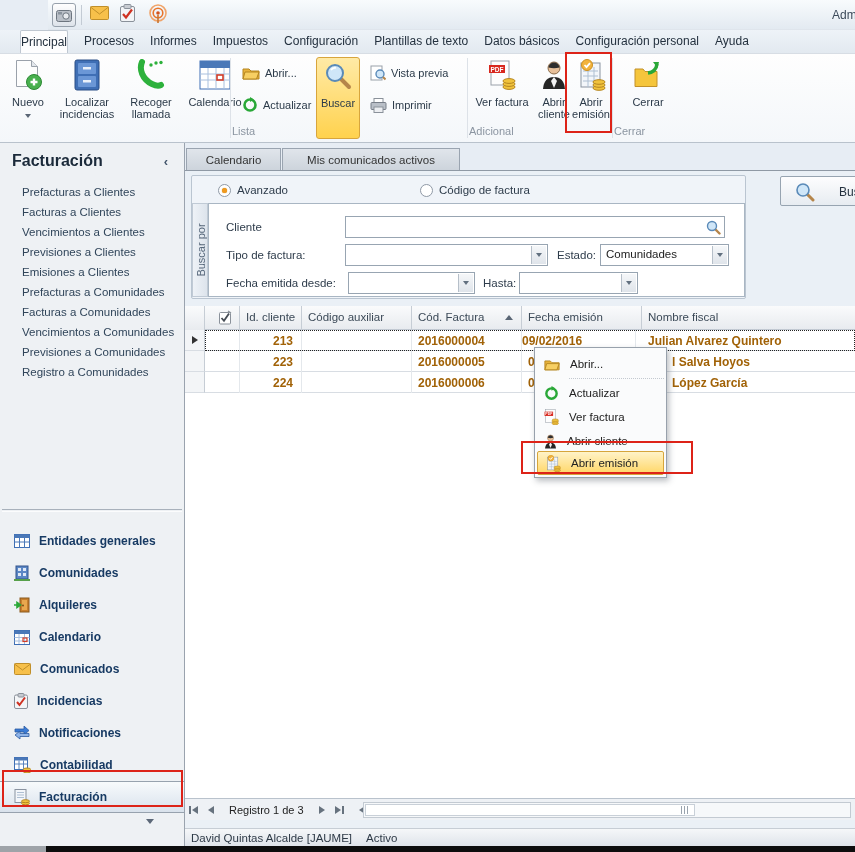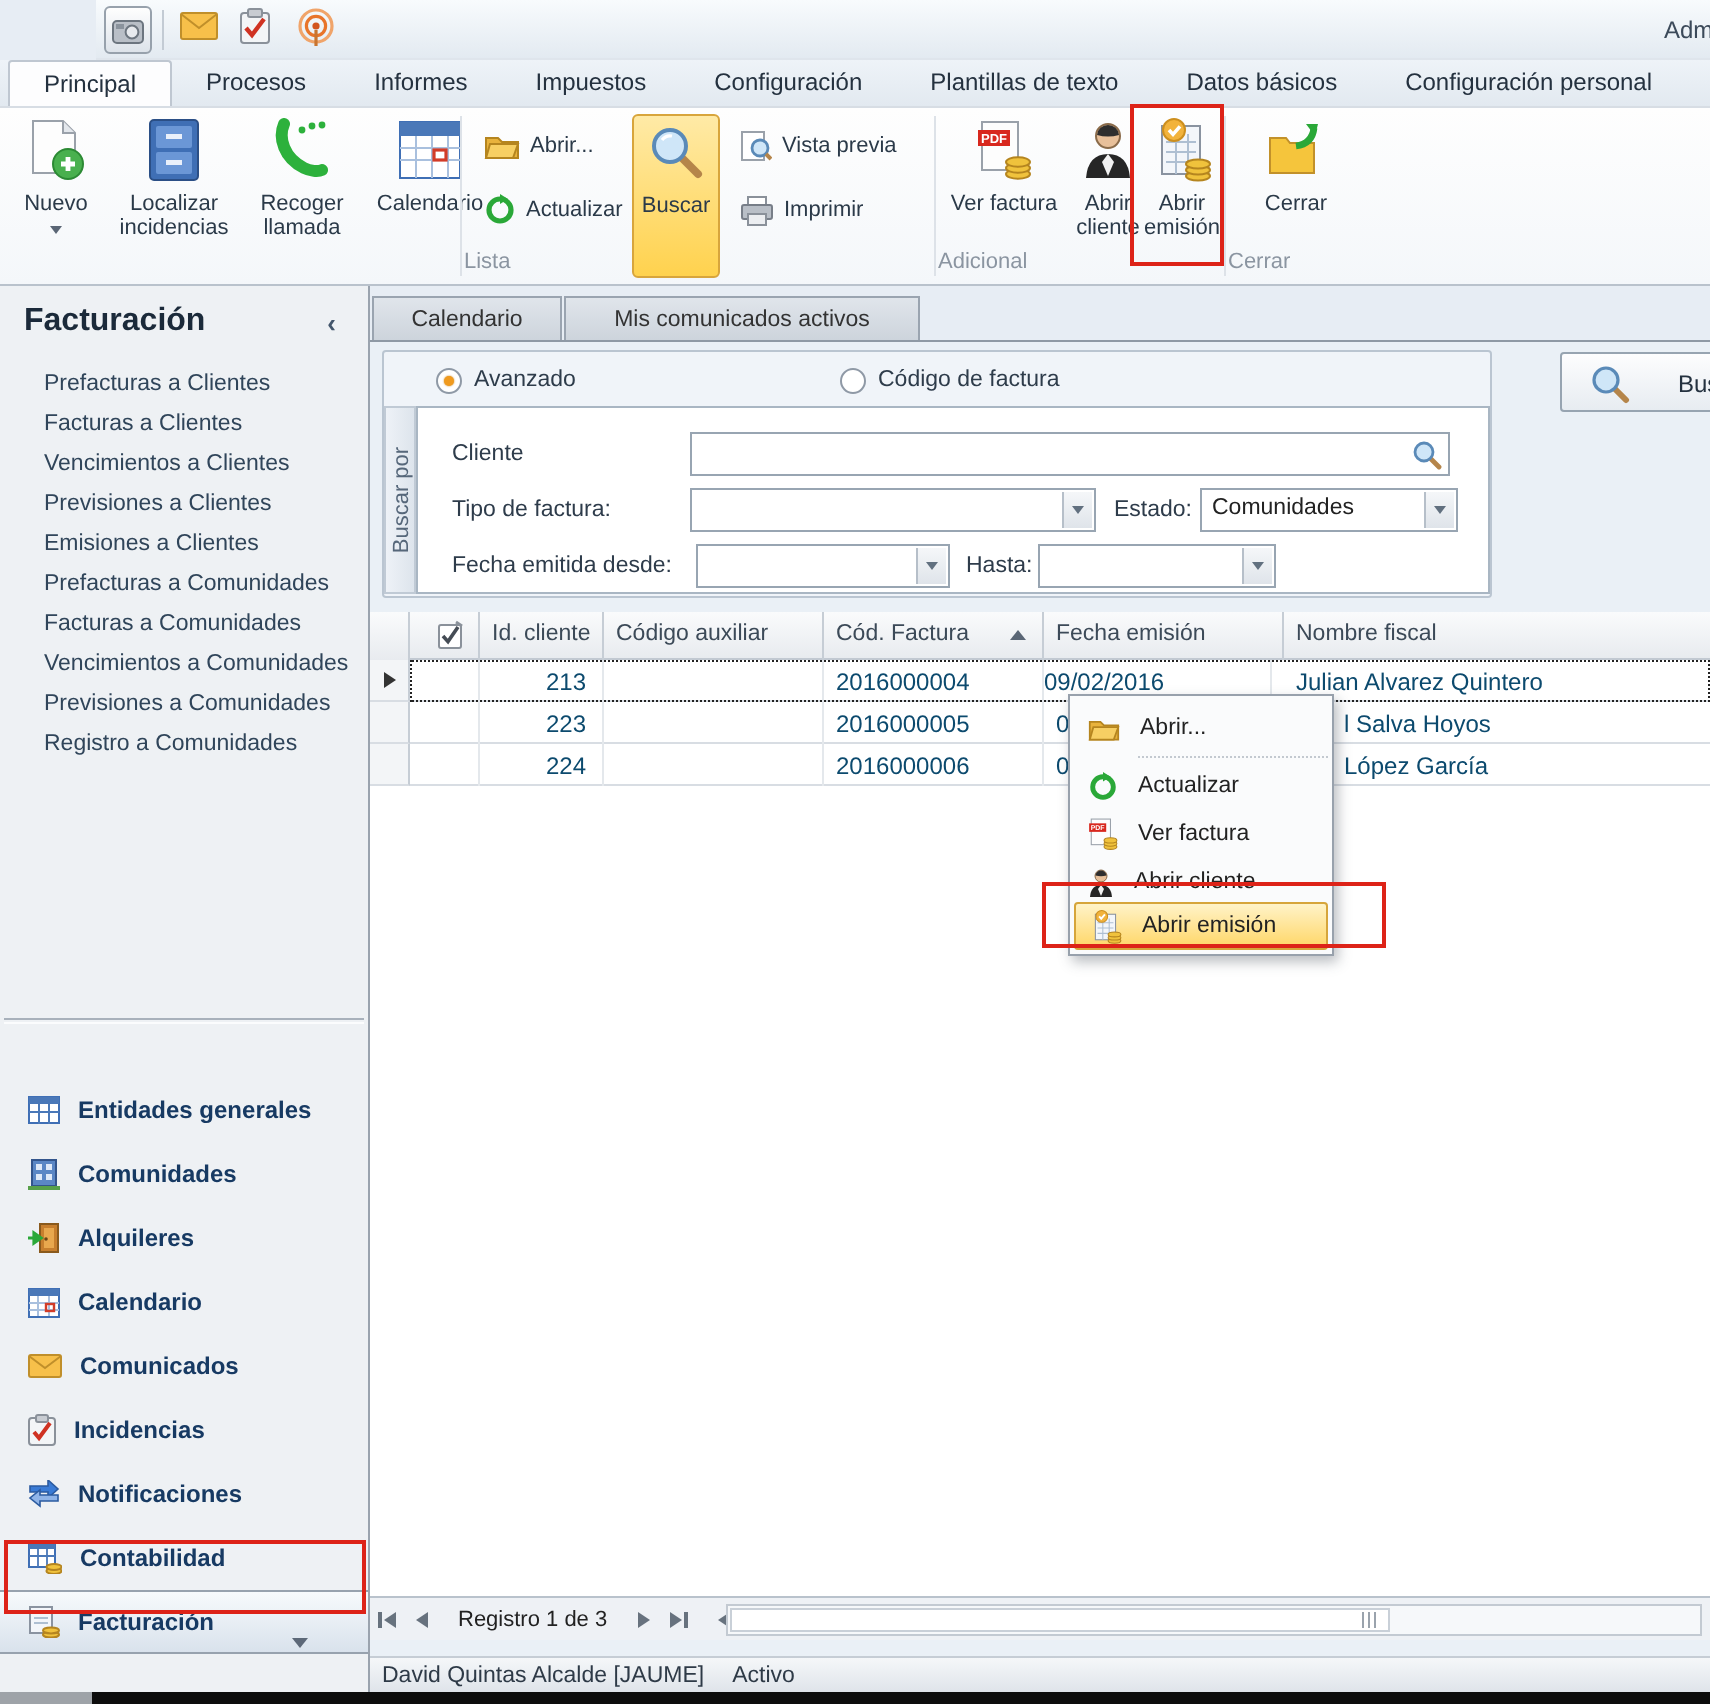--- a/index.html
+++ b/index.html
@@ -13,21 +13,21 @@
          background:linear-gradient(#f8fbfd,#e3eaf1); border-bottom:1px solid #dfe5ec;margin-left:48px; }
   .app-btn { position:absolute; left:4px; top:3px; width:24px; height:24px;
              background:linear-gradient(#fefefe,#dde3ea); border:1px solid #97a1ac;
              border-radius:3px; display:flex; align-items:center; justify-content:center; }
   .qat-sep { position:absolute; left:33px; top:5px; width:1px; height:20px; background:#c3cbd4; }
   .qat-ico { position:absolute; top:6px; }
   .qat-user { position:absolute; left:784px; top:8px; color:#3c4a5a; font-size:12px; white-space:nowrap; }
 
   .menubar { position:absolute; left:0; top:30px; width:855px; height:23px;
              background:linear-gradient(#eef3f8,#e2e9f0); display:flex; padding-left:4px; }
-  .mtab { padding:4px 17px 3px; font-size:12px; color:#24313f; cursor:default; white-space:nowrap; }
+  .mtab { padding:4px 0 3px; font-size:12px; color:#24313f; cursor:default; white-space:nowrap;margin-left:16px; }
   .mtab.active { background:#fdfdfe; border:1px solid #bfc7d1; border-bottom:none;
                  border-radius:2px 2px 0 0; position:relative; z-index:3; }
 
   
   .ribbon { position:absolute; left:0; top:53px; width:855px; height:90px;
             background:linear-gradient(#fefefe,#f4f7fa); border-top:1px solid #d7dde4;
             border-bottom:1px solid #b9c2cc; }
   .rsep { position:absolute; top:4px; width:1px; height:80px; background:#dde2e8; }
   .rb-large { position:absolute; top:3px; height:82px; text-align:center;
               font-size:11px; color:#2b3a49; line-height:12px; cursor:pointer; }
@@ -42,21 +42,21 @@
   
   .sidebar { position:absolute; left:0; top:143px; width:185px; height:703px;
              background:#eef1f4; border-right:1px solid #9aa3ae; }
   .sb-title { padding:9px 10px 4px 12px; font-size:16px; font-weight:bold; color:#1b2a3a;
               display:flex; justify-content:space-between; align-items:center; }
   .sb-collapse { font-size:13px; color:#43566c; font-weight:bold; padding-right:6px; cursor:pointer; }
   .sb-items { margin:8px 0 0 22px; list-style:none; }
   .sb-items li { line-height:20px; font-size:11.5px; color:#30455a; cursor:pointer; white-space:nowrap; }
   .sb-split { position:absolute; left:2px; top:366px; width:180px; height:3px;
               border-top:1px solid #a8b1bb; border-bottom:1px solid #fbfcfd; }
-  .modules { position:absolute; left:0; top:396px; width:184px; }
+  .modules { position:absolute; left:0; top:382px; width:184px; }
   .mod { height:32px; display:flex; align-items:center; gap:9px; padding-left:14px; cursor:pointer; }
   .mod span.lbl { font-weight:bold; font-size:12px; color:#173a63; }
   .mod.sel { background:linear-gradient(#f7fafc,#d9e2ec); border-top:1px solid #97a2ae; border-bottom:1px solid #97a2ae; }
   .sb-chevron { position:absolute; left:146px; top:676px; width:0; height:0;
                 border-left:4px solid transparent; border-right:4px solid transparent;
                 border-top:5px solid #5c6878; cursor:pointer; }
 
   
   .main-bg { position:absolute; left:185px; top:143px; width:670px; height:692px; background:#e7edf4; }
   .dtabs { position:absolute; left:185px; top:145px; width:670px; height:26px; }
@@ -102,21 +102,21 @@
                border-top:1px solid #b9c2cc; }
   .ghead { position:absolute; left:185px; top:306px; width:670px; height:24px;
            background:linear-gradient(#fafbfc,#e8ebef); border-bottom:1px solid #c2c9d2; }
   .gh { position:absolute; top:0; height:24px; border-right:1px solid #c6cdd5; font-size:11.5px;
         color:#3c4a58; padding:5px 0 0 6px; cursor:pointer; }
   .sort-up { position:absolute; width:0; height:0; border-left:4px solid transparent;
              border-right:4px solid transparent; border-bottom:5px solid #5a6675; }
   .grow { position:absolute; left:185px; width:670px; height:21px; background:#fff;
           border-bottom:1px solid #d8dde3; cursor:pointer; }
   .grow.sel { outline:1px dotted #222; outline-offset:-1px; }
-  .gc { position:absolute; top:0; height:21px; font-weight:normal; font-size:12px; color:#0c4a6e;
+  .gc { position:absolute; top:0; height:21px; font-weight:bold; font-size:12px; color:#a16207;
         padding-top:4px; border-right:1px solid #e4e8ec; }
   .rowptr { position:absolute; left:192px; width:0; height:0; border-top:4px solid transparent;
             border-bottom:4px solid transparent; border-left:6px solid #333; }
   .indcol { position:absolute; left:185px; width:20px; height:21px; background:#f3f5f7;
             border-right:1px solid #c6cdd5; border-bottom:1px solid #d8dde3; }
 
   
   .cmenu { position:absolute; left:534px; top:347px; width:133px; height:131px; background:#fafbfc;
            border:1px solid #98a1ac; box-shadow:2px 3px 6px rgba(60,70,80,.35); z-index:50; }
   .cm-item { position:absolute; left:2px; width:127px; height:24px; display:flex; align-items:center;

